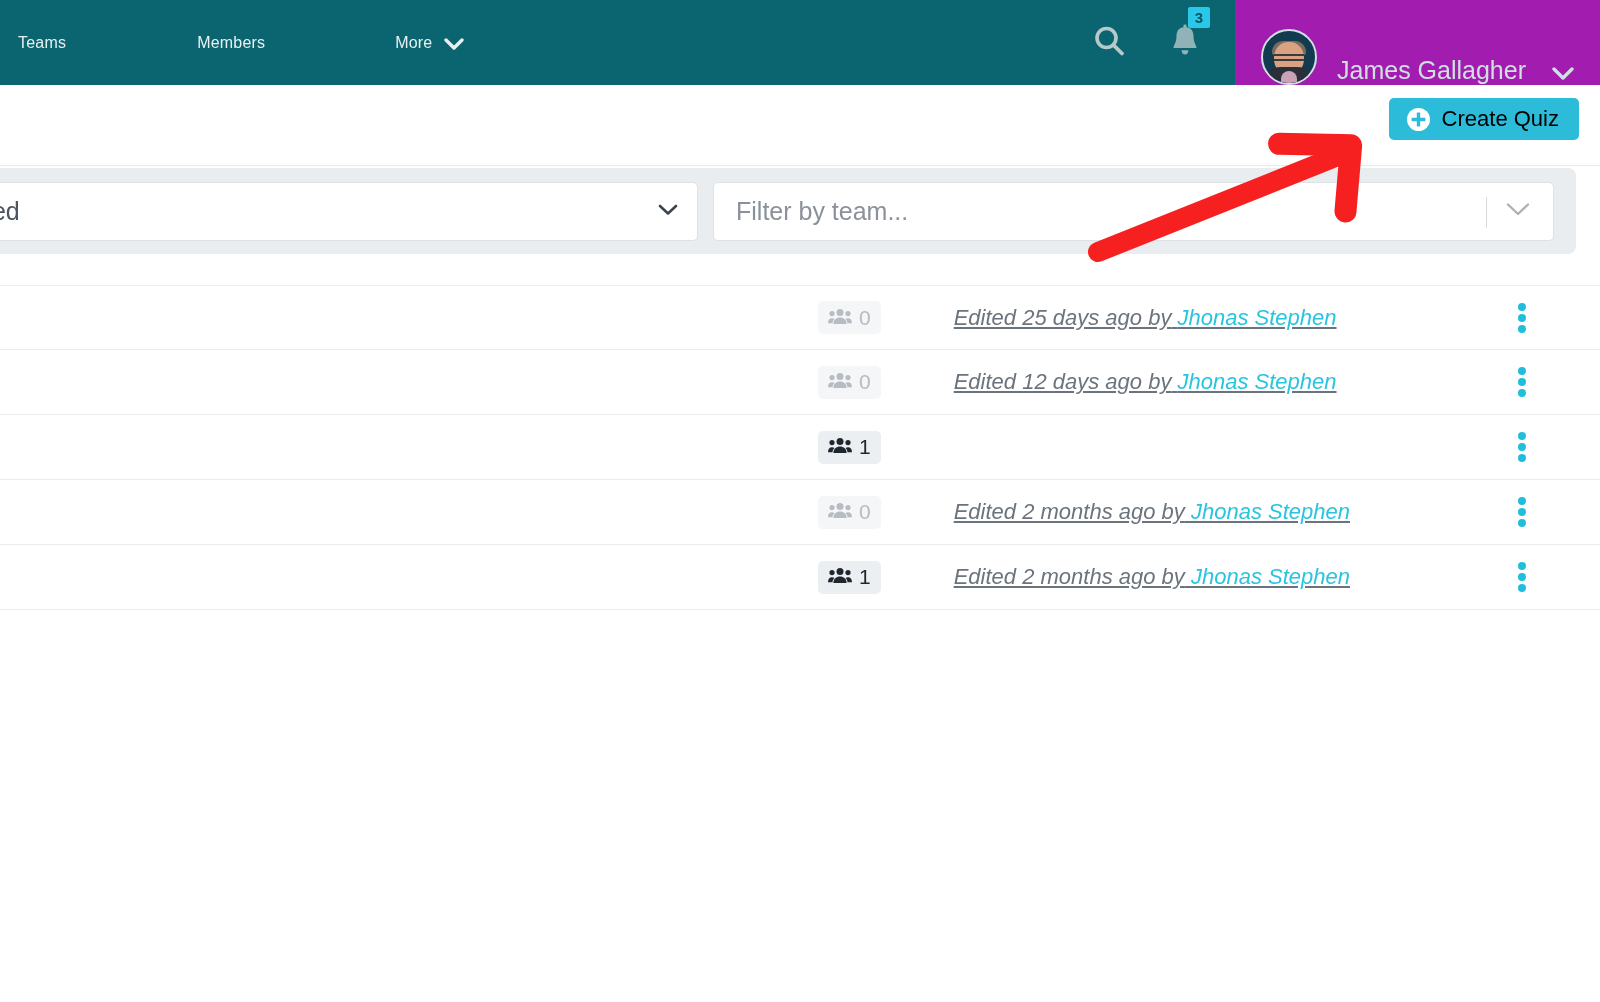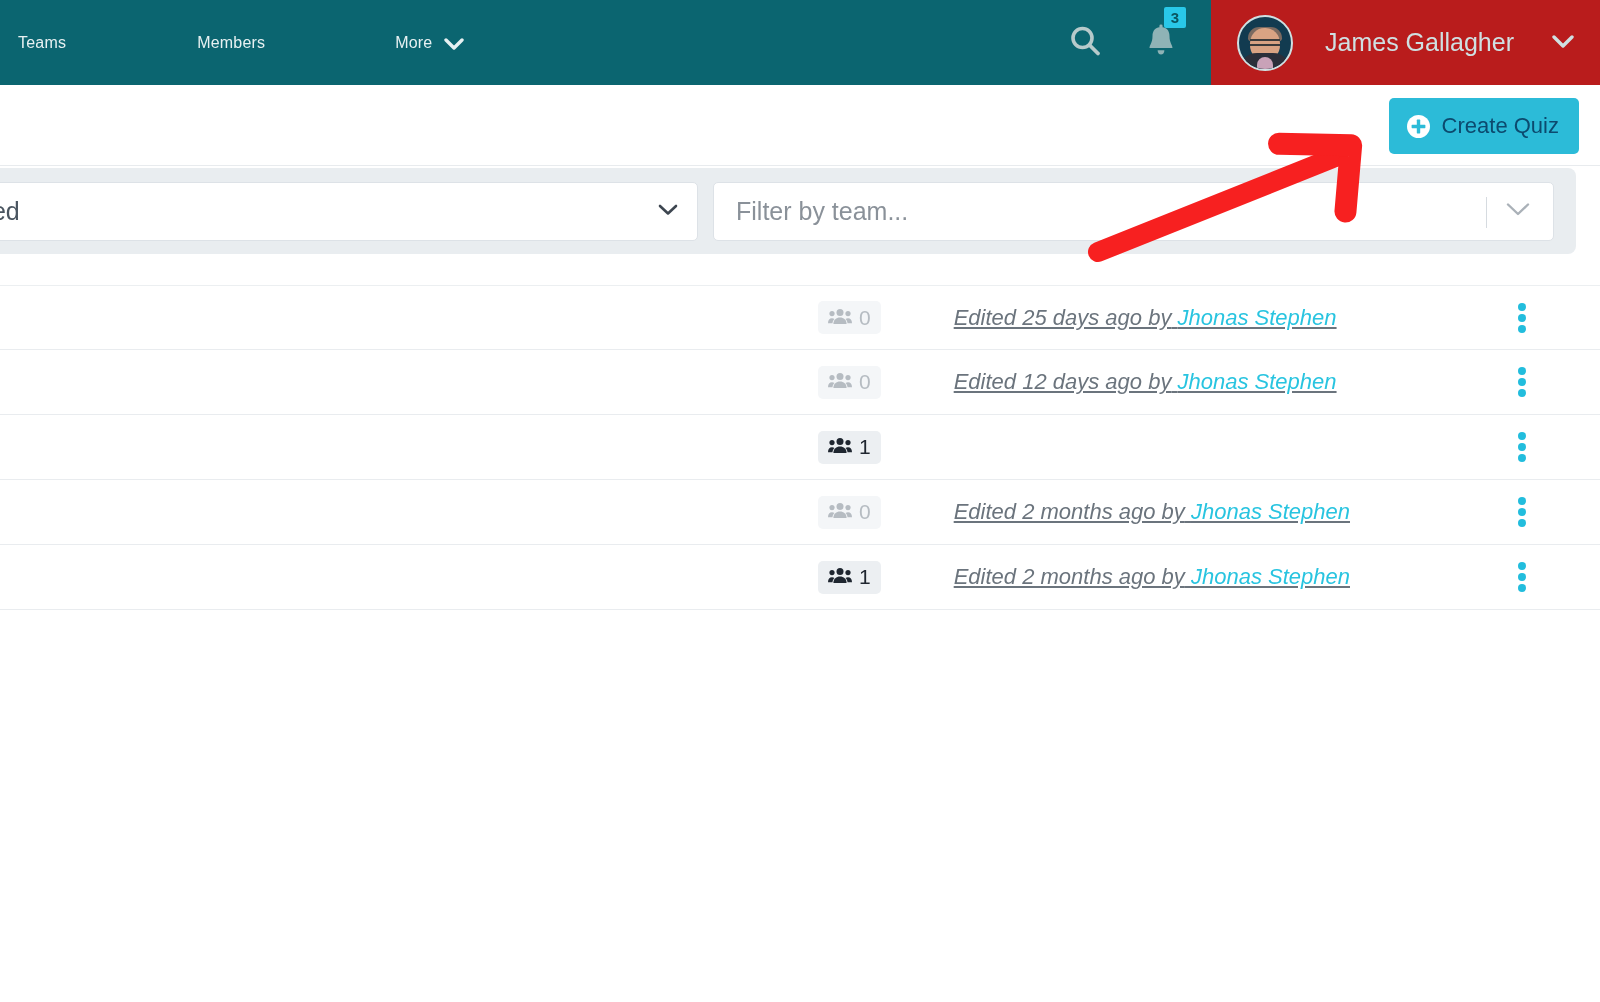--- a/index.html
+++ b/index.html
@@ -59,26 +59,25 @@
     min-width: 22px; height: 21px;
     background: #29c8e8;
     color: #0a5560;
     font-size: 15px; font-weight: bold;
     display: flex; align-items: center; justify-content: center;
     padding: 0 3px;
     border-radius: 2px;
   }
   #user-panel {
     height: 85px;
-    background: #b91c1c;
-    display: flex; align-items: center;
+    background: #a21caf;
+    display: flex; align-items: flex-end;
     padding: 0 26px 0 26px;
     margin-left: 22px;
     cursor: pointer;
-    gap: 12px;
   }
   #avatar {
     width: 56px; height: 56px;
     border-radius: 50%;
     border: 2px solid #cfe0e2;
     overflow: hidden;
     background: #123b50;
     position: relative;
     flex: none;
   }
@@ -128,25 +127,25 @@
 
   
   #action-bar {
     position: absolute; left: 0; top: 85px;
     width: 1600px; height: 81px;
     background: #ffffff;
     border-bottom: 1px solid #e8ebee;
   }
   #create-quiz-btn {
     position: absolute; right: 21px; top: 13px;
-    height: 56px;
+    height: 42px;
     background: #2cbbd8;
     border: none;
     border-radius: 5px;
-    color: #0c4a6e;
+    color: #000000;
     font-size: 22px;
     font-family: "Liberation Sans", sans-serif;
     padding: 0 20px 0 17px;
     display: flex; align-items: center;
     cursor: pointer;
   }
   #create-quiz-btn .plus-icon { margin-right: 11px; display: flex; }
 
   
   #filter-bar {

